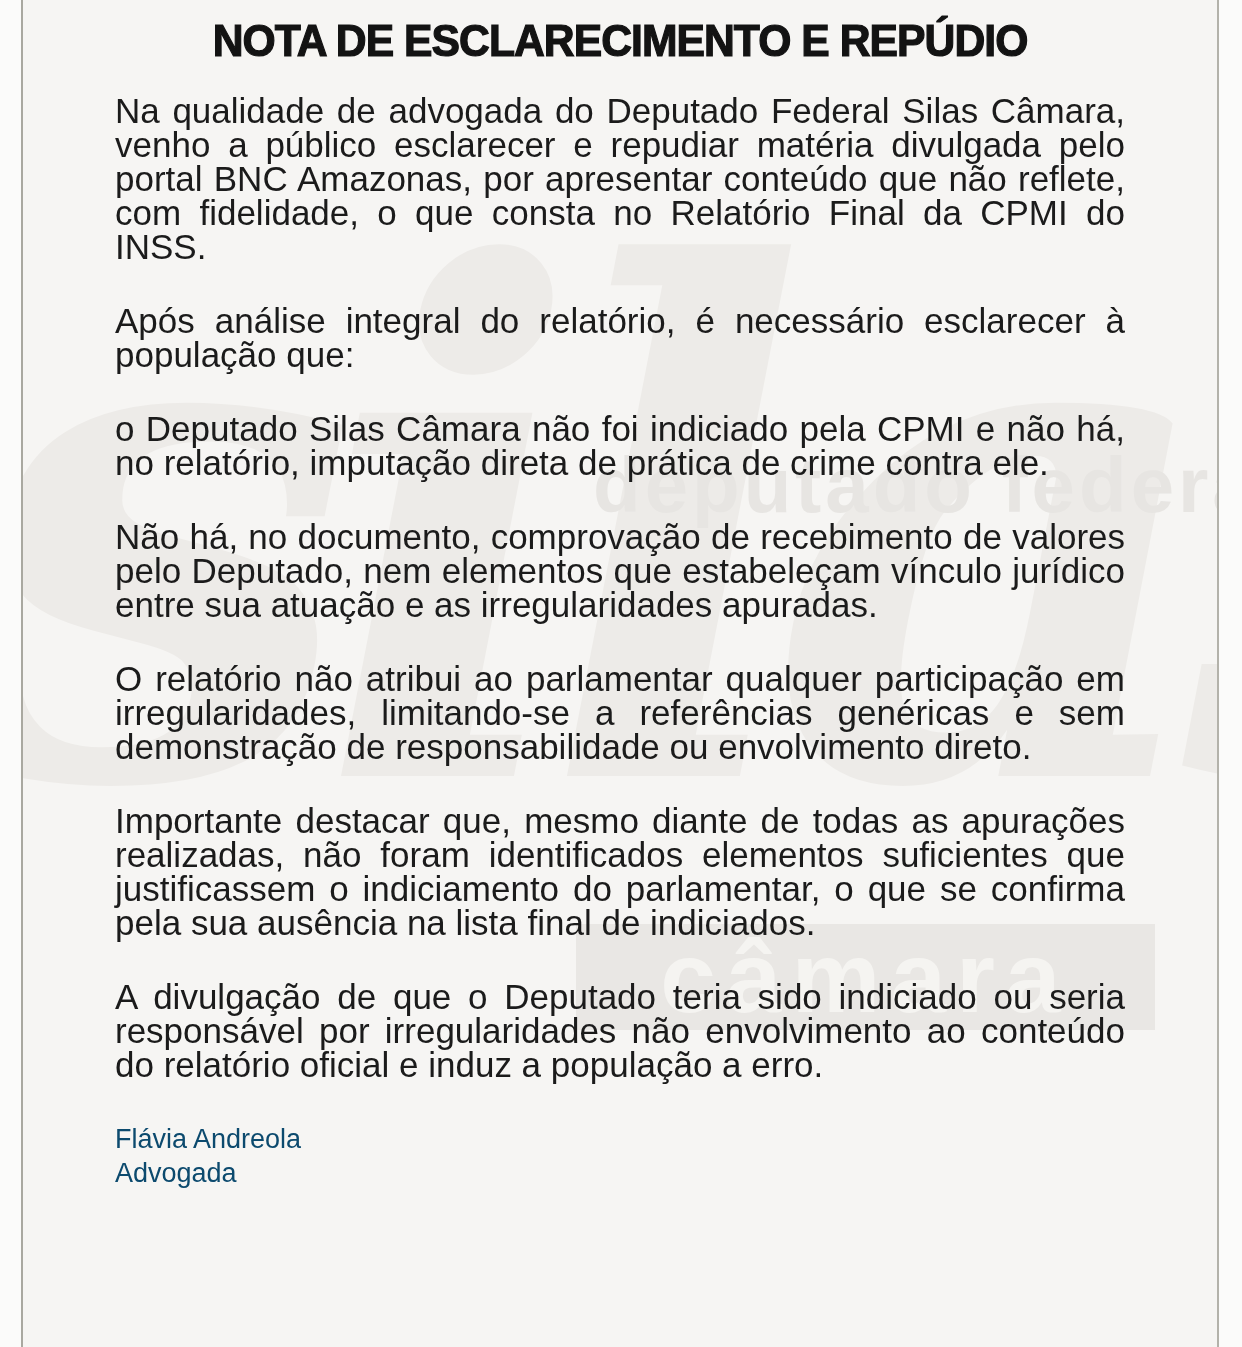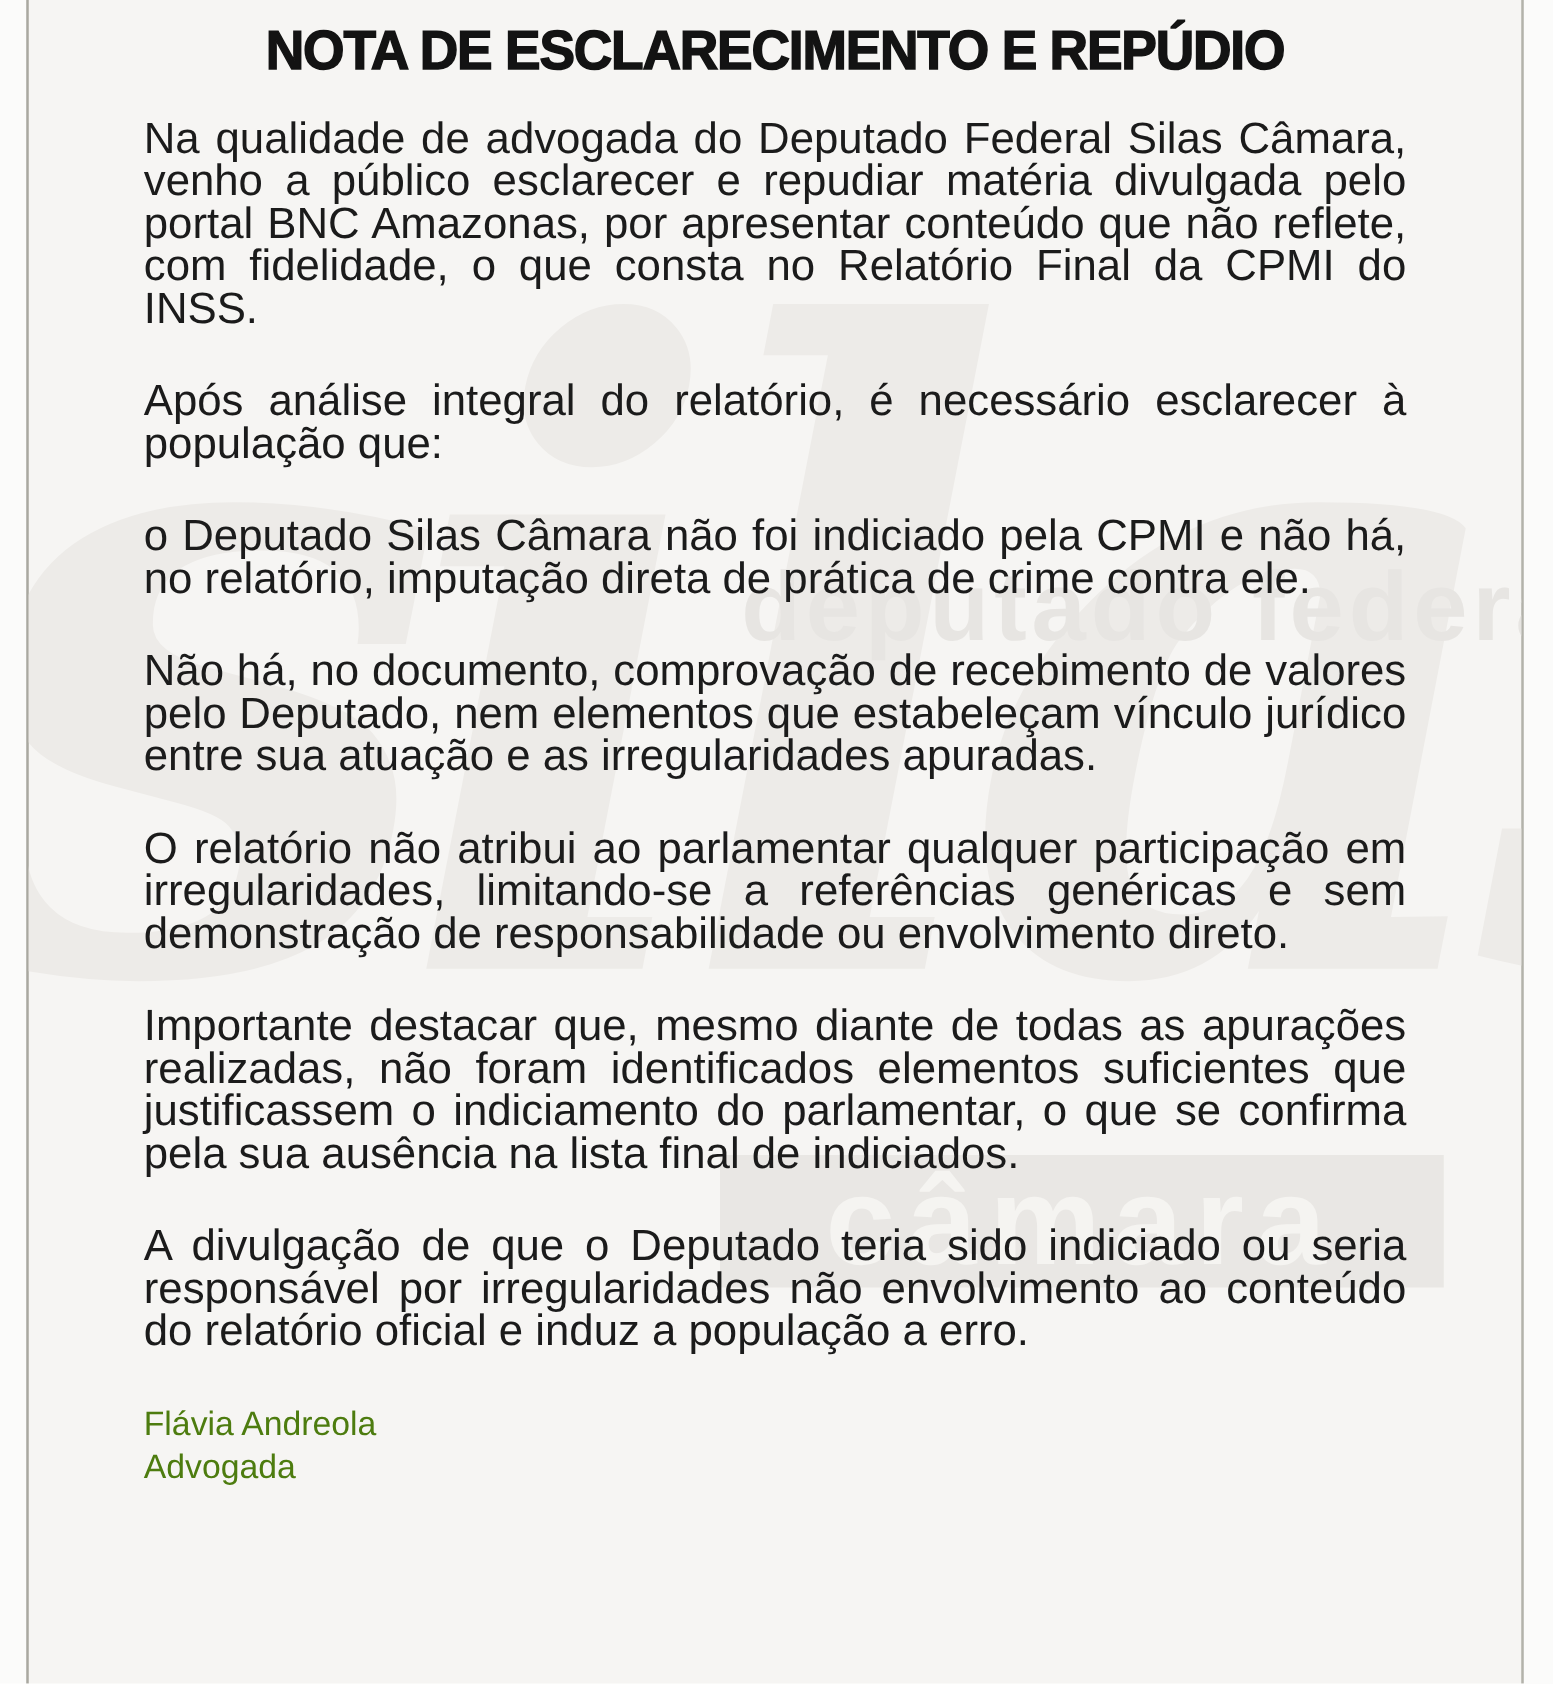--- a/index.html
+++ b/index.html
@@ -100,21 +100,21 @@
     margin: 0 0 40px 0;
     font-size: 35px;
     line-height: 34px;
     text-align: justify;
     color: #1b1b1b;
   }
   .signature {
     margin-top: 0;
     font-size: 27px;
     line-height: 34px;
-    color: #4d7c0f;
+    color: #0c4a6e;
   }
   .signature div { margin: 0; }
 </style>
 </head>
 <body>
 
 <div class="canvas">
   <div class="page">
 
     <div class="watermark">

